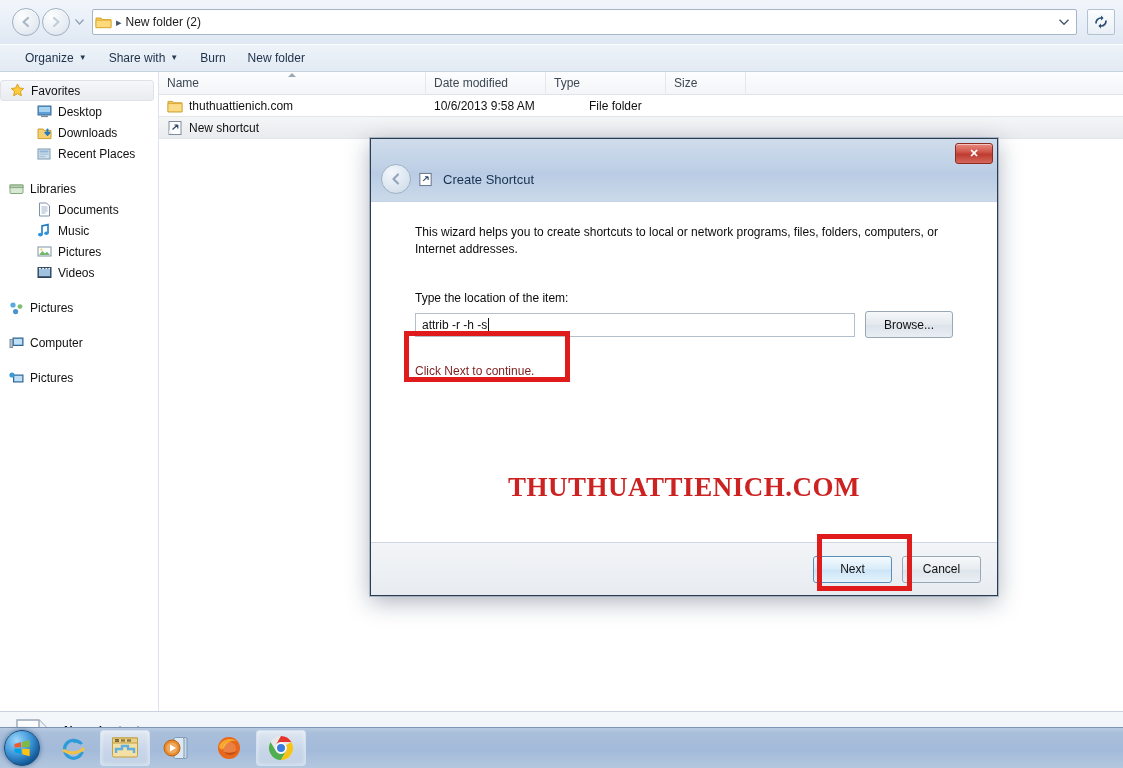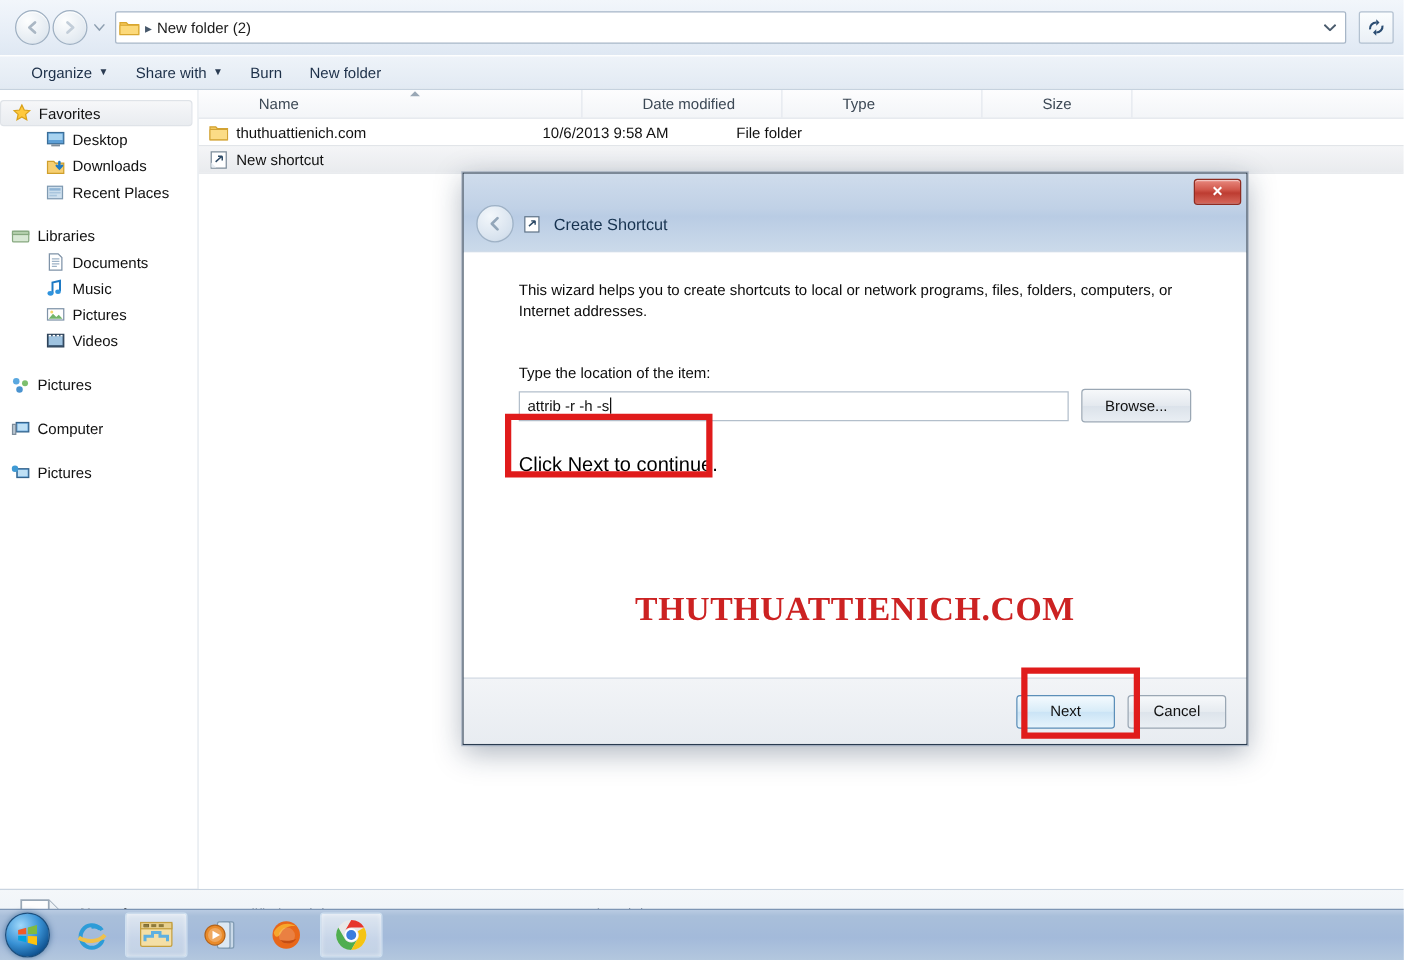--- a/index.html
+++ b/index.html
@@ -50,21 +50,21 @@
   .navrow.selected{background:linear-gradient(180deg,#f6f7f9,#e9ecf0);
     border:1px solid #dfe3e8;border-radius:3px;margin-right:4px;height:19px;}
   .navicon{width:16px;height:16px;flex:0 0 16px;display:flex;align-items:center;justify-content:center;}
   .navgap{height:14px;}
 
   
   .filelist{flex:1;display:flex;flex-direction:column;min-width:0;background:#fff;position:relative;}
   .colhead{height:22px;background:linear-gradient(180deg,#fdfdfe,#f3f5f8);
            border-bottom:1px solid #dfe4ea;display:flex;align-items:center;font-size:12px;color:#3c4855;}
   .col{height:22px;display:flex;align-items:center;padding-left:8px;border-right:1px solid #e3e8ee;
-       box-sizing:border-box;position:relative;margin-left:40px;}
+       box-sizing:border-box;position:relative;}
   .col.c-name{width:267px;}
   .col.c-date{width:120px;}
   .col.c-type{width:120px;}
   .col.c-size{width:80px;}
   .col.c-rest{flex:1;border-right:none;}
   .sortmark{position:absolute;top:1px;left:50%;transform:translateX(-50%);
             width:0;height:0;border-left:4px solid transparent;border-right:4px solid transparent;
             border-bottom:4px solid #9aa8b6;}
   .frow{height:21px;display:flex;align-items:center;font-size:12px;color:#111;}
   .frow.selected{background:linear-gradient(180deg,#f4f5f7,#e9ebee);border-top:1px solid #e2e5e9;border-bottom:1px solid #e2e5e9;}
@@ -110,21 +110,21 @@
   .dlg-h1{font-size:17px;color:#18457f;margin:0 0 30px 0;font-weight:normal;}
   .dlg-p{font-size:12px;color:#0c0c0c;line-height:17px;margin:0 0 33px 0;max-width:525px;}
   .dlg-label{font-size:12px;color:#0c0c0c;margin:0 0 6px 0;}
   .dlg-inputrow{display:flex;align-items:center;gap:10px;}
   .dlg-input{flex:1;height:24px;border:1px solid #b3bfcb;background:#fff;
     display:flex;align-items:center;padding:0 6px;font-size:12px;color:#111;box-sizing:border-box;}
   .caret{display:inline-block;width:1px;height:13px;background:#111;margin-left:1px;}
   .dlg-browse{width:86px;height:25px;border:1px solid #9aa7b4;border-radius:3px;
     background:linear-gradient(180deg,#f6f8fa,#e4e9ef 50%,#dbe2ea 51%,#e9eef3);
     font-size:12px;color:#111;display:flex;align-items:center;justify-content:center;}
-  .dlg-next-note{font-size:16px;color:#000000;margin-top:26px;}
+  .dlg-next-note{font-size:12px;color:#7f1d1d;margin-top:26px;}
   .watermark{position:absolute;left:0;right:0;top:270px;text-align:center;
     font-family:"Liberation Serif","DejaVu Serif",serif;font-weight:bold;font-size:27px;
     letter-spacing:.5px;color:#cc2222;}
   .dlg-footer{height:52px;flex:0 0 52px;background:linear-gradient(180deg,#f2f4f7,#e8ecf1);
     border-top:1px solid #cfd8e2;display:flex;align-items:center;justify-content:flex-end;
     padding-right:16px;gap:10px;position:relative;}
   .dlg-btn{width:77px;height:25px;border:1px solid #9aa7b4;border-radius:3px;
     font-size:12px;color:#111;display:flex;align-items:center;justify-content:center;
     background:linear-gradient(180deg,#f7f9fb,#e6ebf0 50%,#dde4eb 51%,#eaeff4);}
   .dlg-btn.primary{border:1px solid #5b8fb9;

